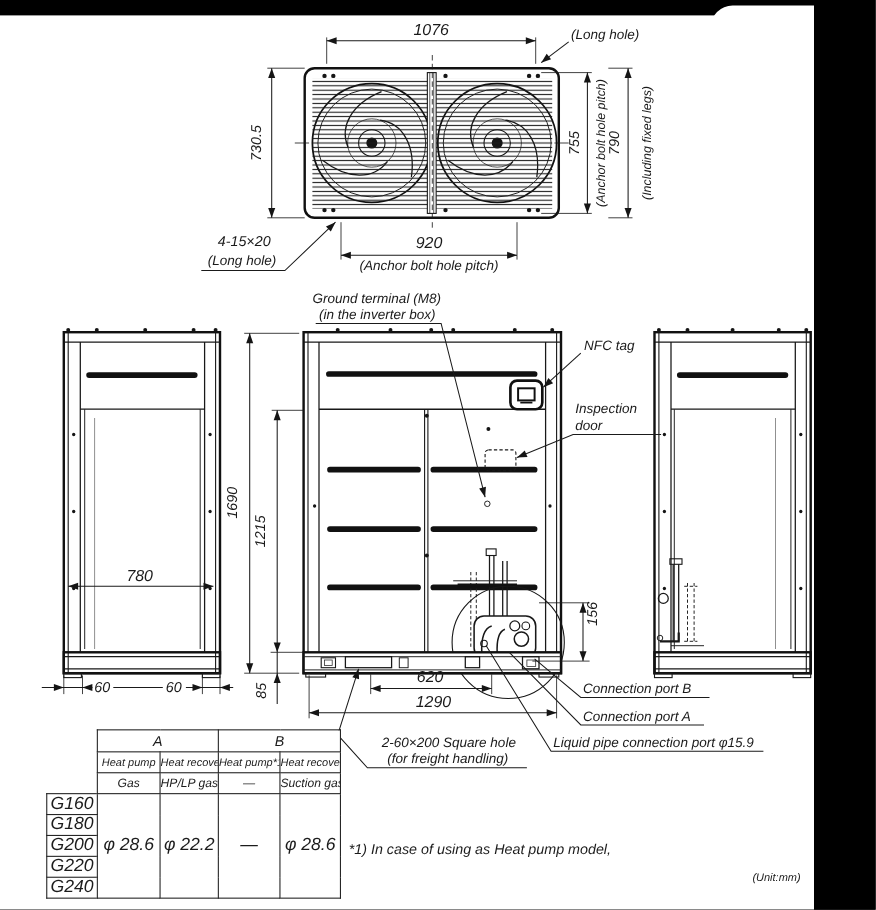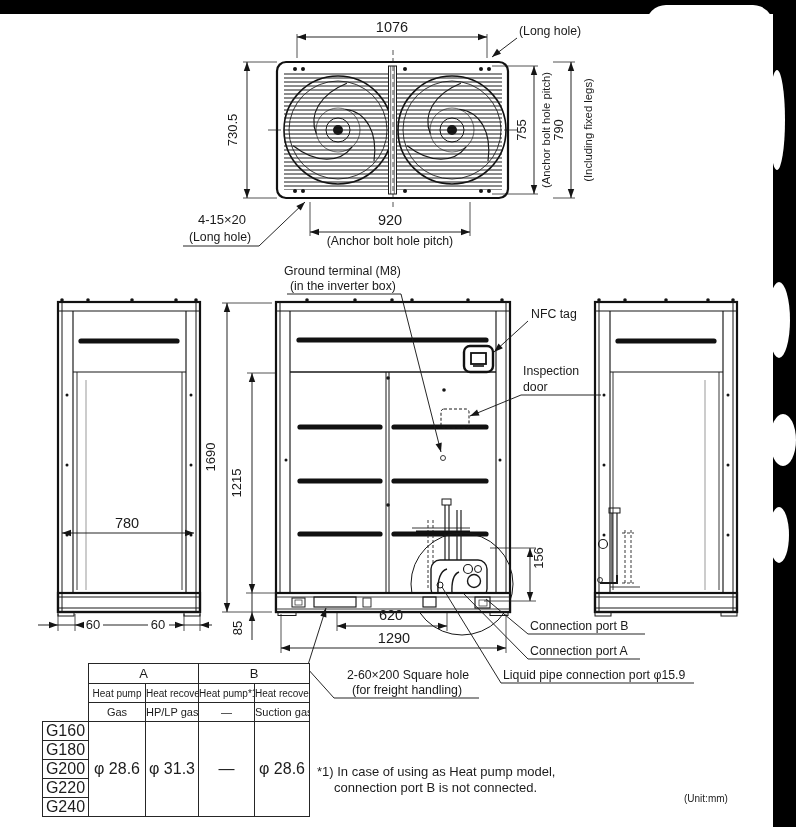--- a/index.html
+++ b/index.html
@@ -1,17 +1,17 @@
 <!DOCTYPE html>
 <html><head>
 <meta charset="utf-8">
 <style>
   html,body{margin:0;padding:0;background:#000;}
-  #stage{position:relative;width:796px;height:827px;overflow:hidden;
-         font-family:"Liberation Sans",sans-serif;}
+  #stage{position:relative;width:740px;height:827px;overflow:hidden;
+         font-family:"Liberation Sans",sans-serif;font-style:italic;}
   #stage svg{position:absolute;left:0;top:0;}
   svg text{font-family:"Liberation Sans",sans-serif;fill:#1a1a1a;}
   .am{text-anchor:middle}
   .t14{font-size:14.5px}.t13{font-size:13px}.t12{font-size:12.3px}.t11{font-size:11.3px}
   .ln22{stroke:#111;stroke-width:2.2;fill:none}
   .ln16{stroke:#111;stroke-width:1.6;fill:none}
   .ln15{stroke:#181818;stroke-width:1.4;fill:none}
   .ln12{stroke:#181818;stroke-width:1.15;fill:none}
   .ln10{stroke:#181818;stroke-width:1;fill:none}
   .ln09{stroke:#222;stroke-width:.9;fill:none}
@@ -382,21 +382,21 @@
     <tr class="h3">
       <td class="nb"></td>
       <td>Gas</td>
       <td>HP/LP gas</td>
       <td>—</td>
       <td>Suction gas</td>
     </tr>
     <tr class="b">
       <td>G160</td>
       <td rowspan="5" class="val">φ 28.6</td>
-      <td rowspan="5" class="val">φ 31.3</td>
+      <td rowspan="5" class="val">φ 22.2</td>
       <td rowspan="5" class="val">—</td>
       <td rowspan="5" class="val">φ 28.6</td>
     </tr>
     <tr class="b">
             <td>G180</td>
           </tr>
     <tr class="b">
             <td>G200</td>
           </tr>
     <tr class="b">
@@ -404,17 +404,16 @@
           </tr>
     <tr class="b">
             <td>G240</td>
           </tr>
   </tbody>
       </table>
 </div>
 
 <div id="footnote">
   <div>*1) In case of using as Heat pump model,</div>
-  <div class="l2">connection port B is not connected.</div>
 </div>
 
 <div id="unit-note">(Unit:mm)</div>
 </div>
 
 </body></html>

